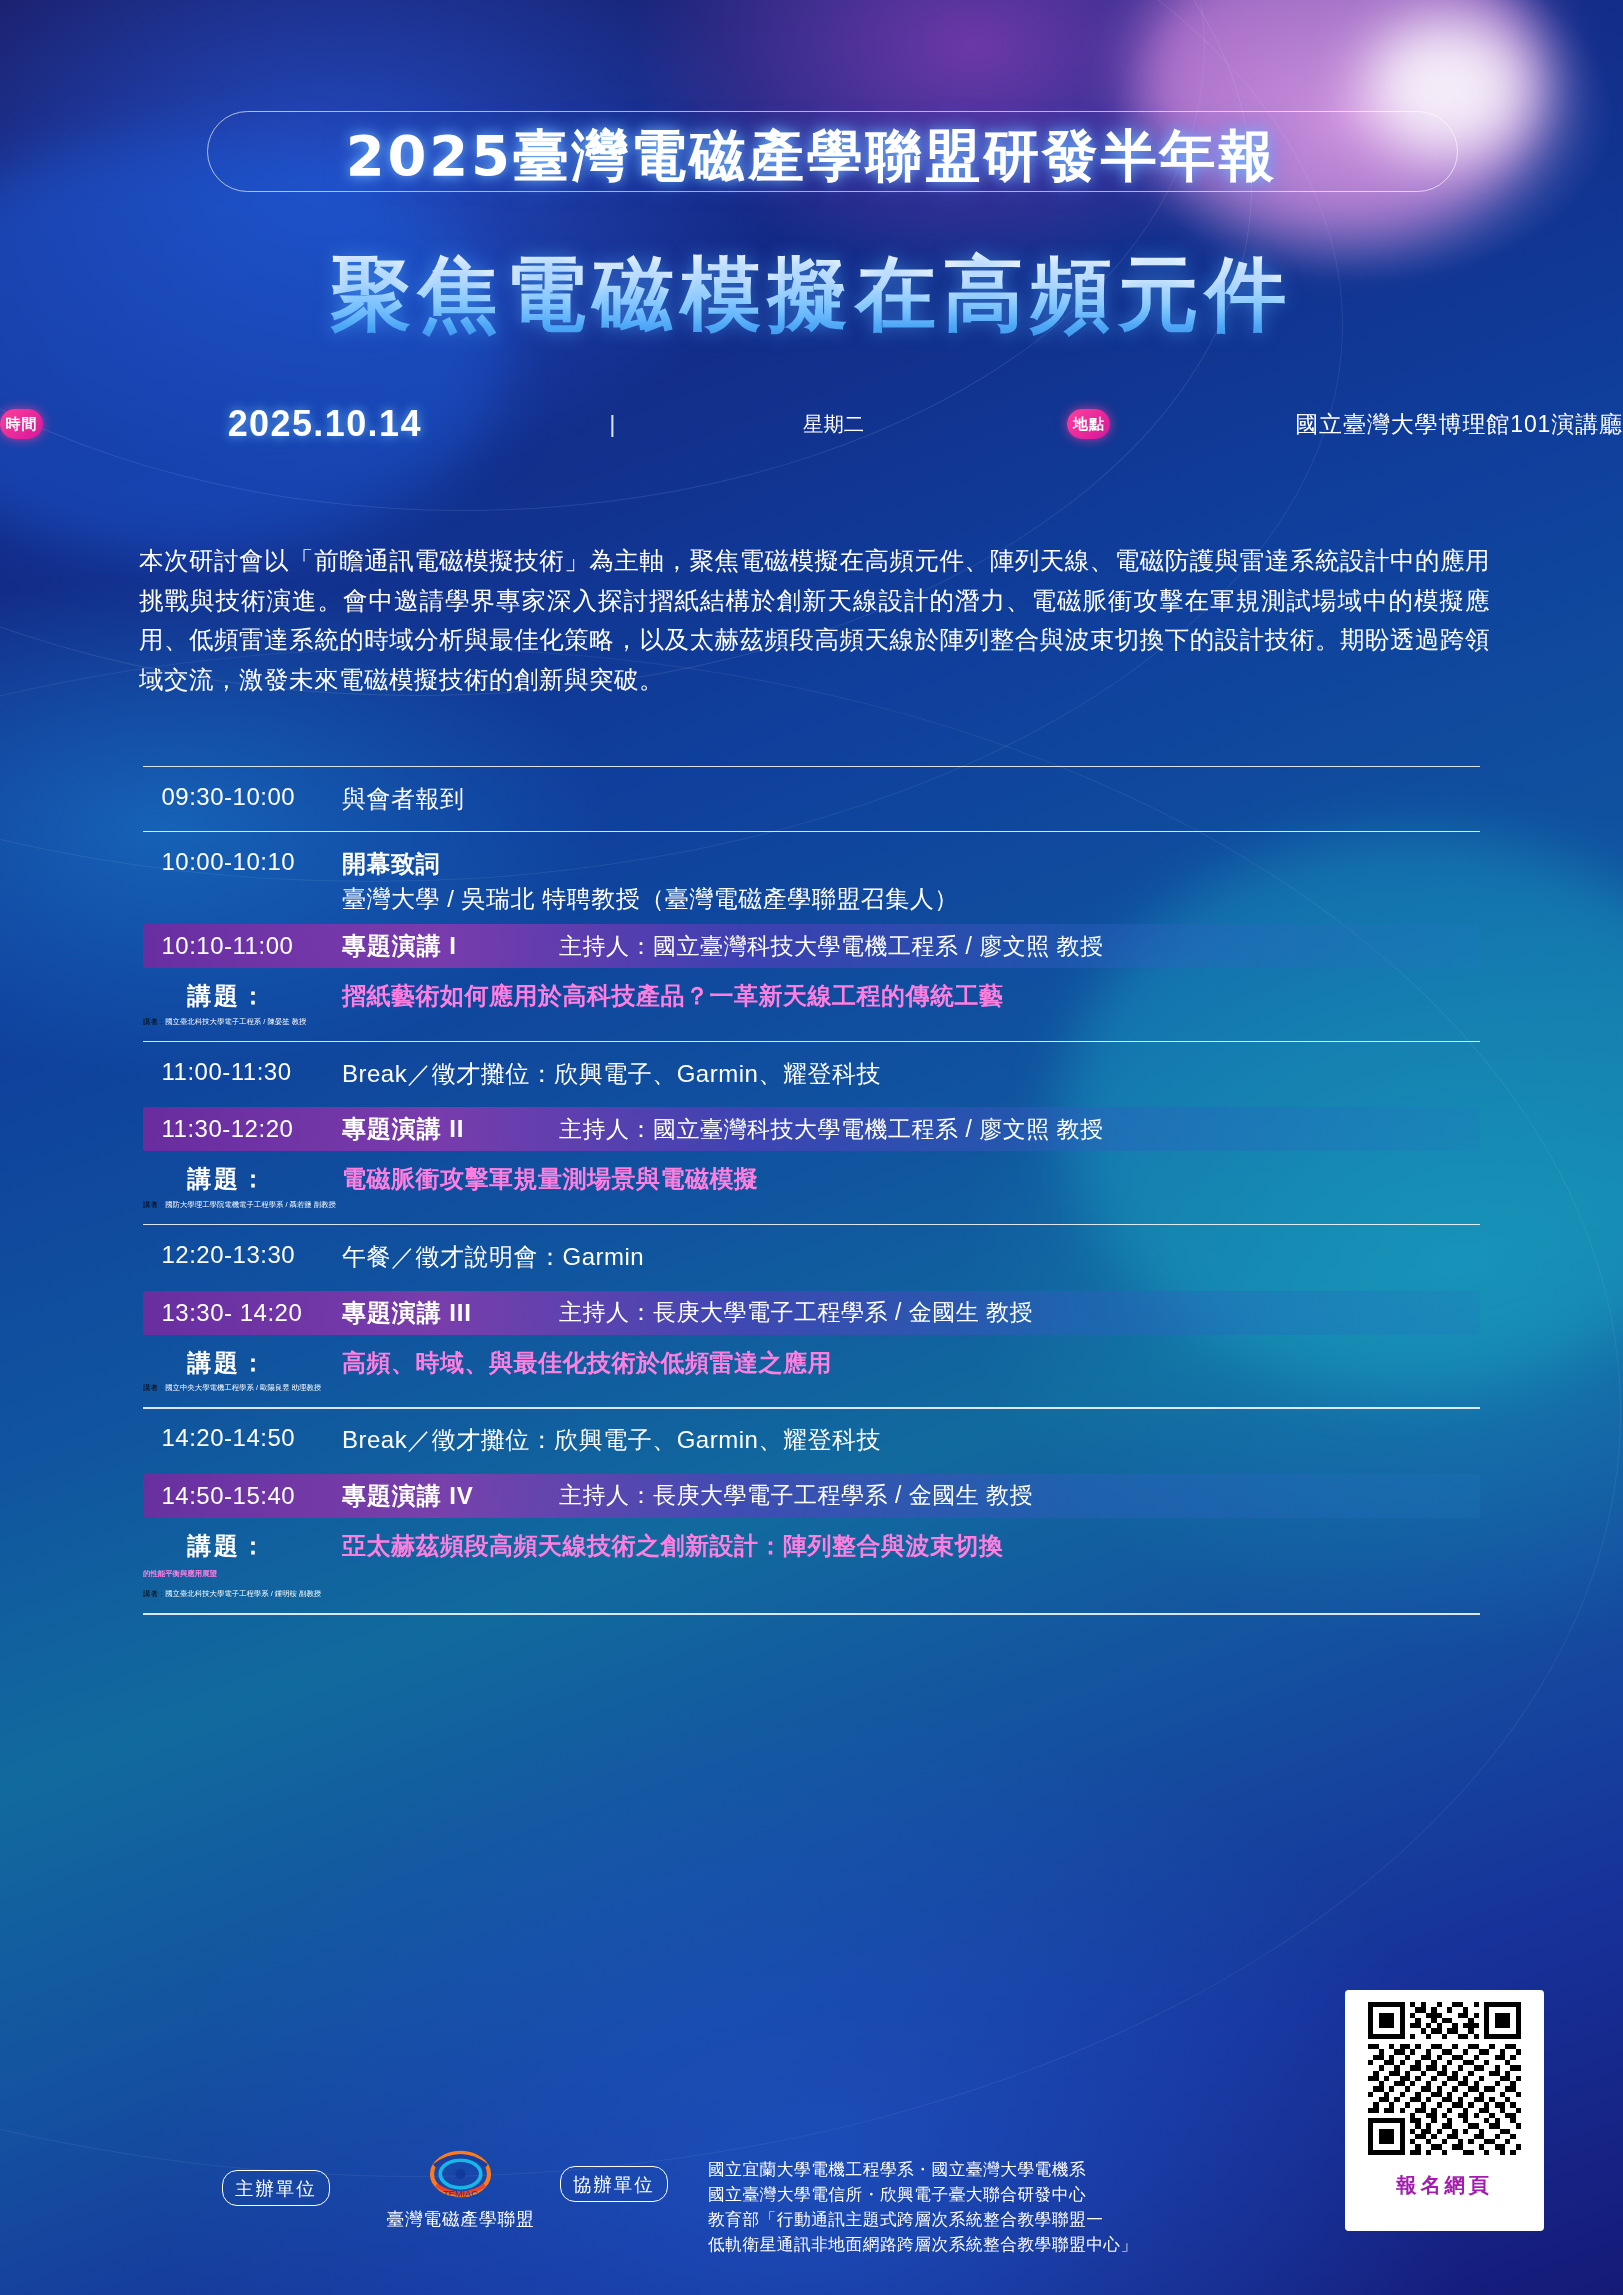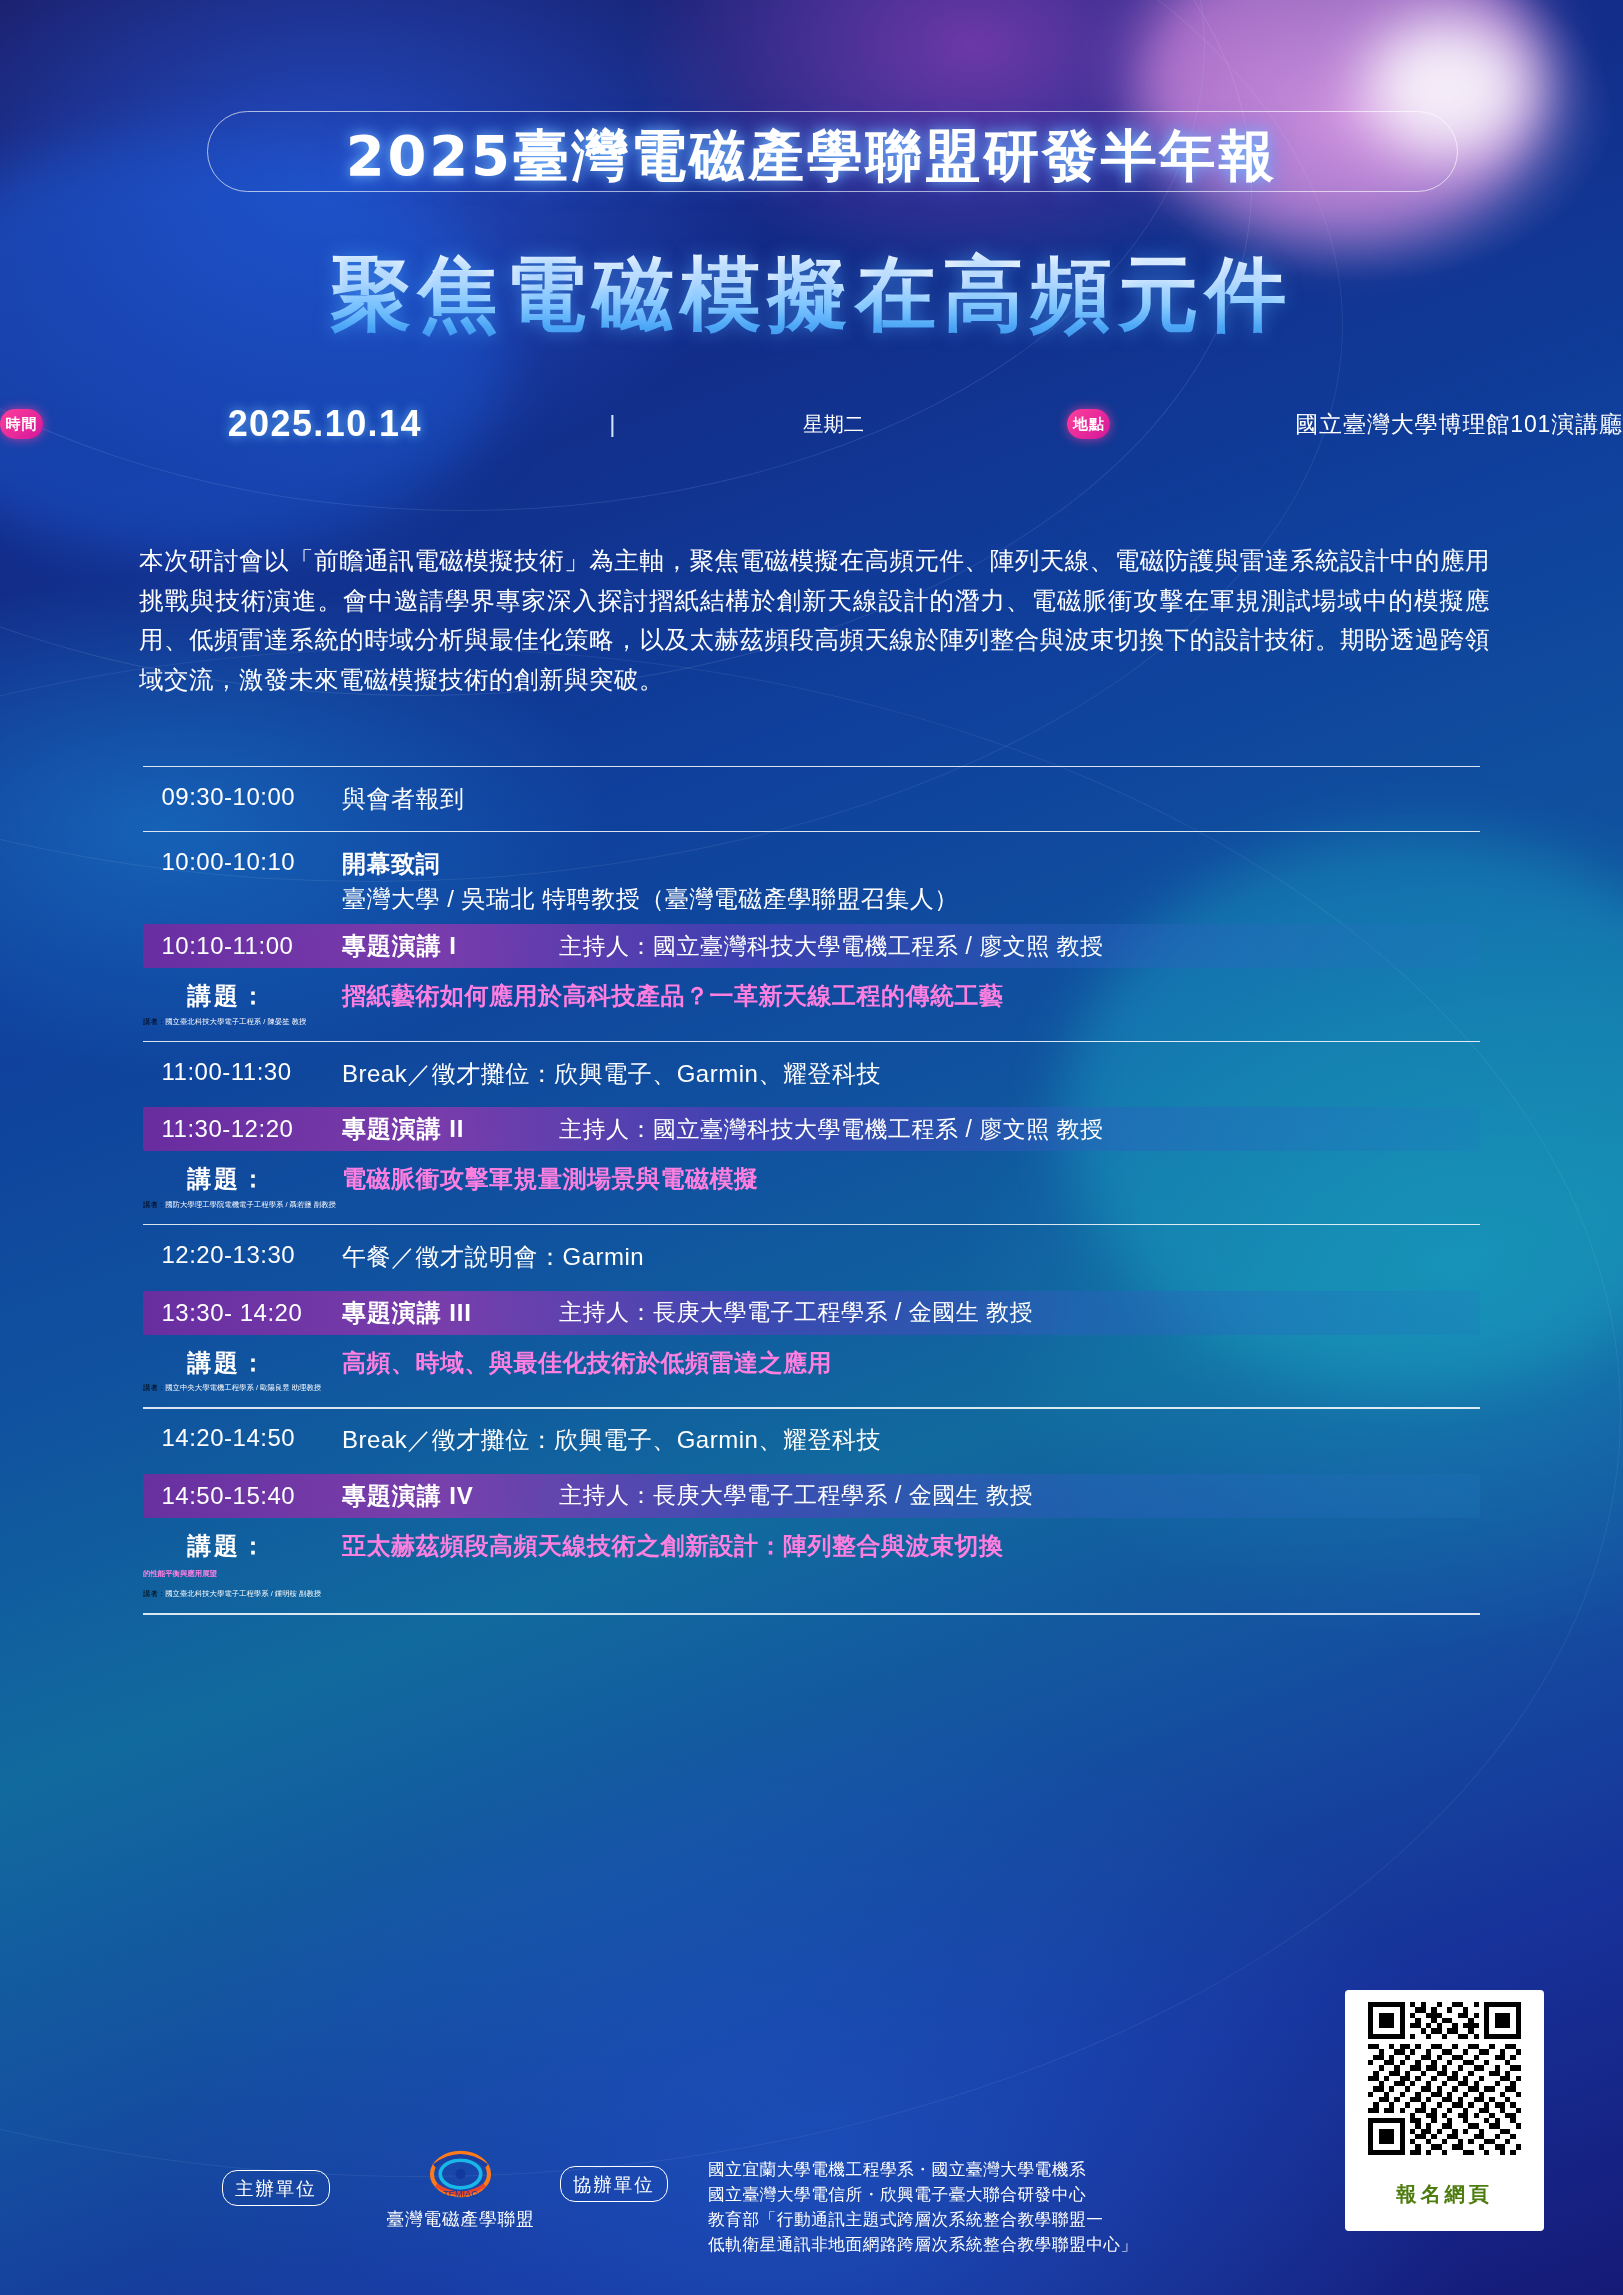--- a/index.html
+++ b/index.html
@@ -109,21 +109,21 @@
     width:69px;height:56px;position:relative;
   }
   .org-name{color:#ffffff;font-size:17.6px;letter-spacing:0.9px;text-align:center;margin-top:3.7px;}
   .f-credits{color:#ffffff;font-size:16.7px;line-height:1.5;letter-spacing:0.5px;}
   .qr-box{
     position:absolute;right:79px;top:1990px;width:199px;height:241px;
     background:#ffffff;border-radius:3.7px;display:flex;flex-direction:column;align-items:center;justify-content:flex-start;
     padding-top:12px;box-sizing:border-box;
   }
   .qr-img{width:153px;height:153px;}
-  .qr-label{margin-top:25px;color:#4d7c0f;font-size:20.4px;letter-spacing:3.7px;font-weight:bold;}
+  .qr-label{margin-top:16px;color:#a21caf;font-size:20.4px;letter-spacing:3.7px;font-weight:bold;}
 </style>
 </head>
 <body>
 
 <div class="poster">
 
   <div class="glow" style="left:1134px;top:-83px;width:416px;height:324px;background:#ff9bf0;"></div>
   <div class="glow" style="left:1365px;top:18.5px;width:167px;height:139px;background:#ffffff;opacity:.85;"></div>
   <div class="glow" style="left:-139px;top:139px;width:648px;height:416px;background:#1a57d0;"></div>
   <div class="glow" style="left:1064px;top:833px;width:694px;height:555px;background:#1bb2c9;opacity:.35;"></div>

